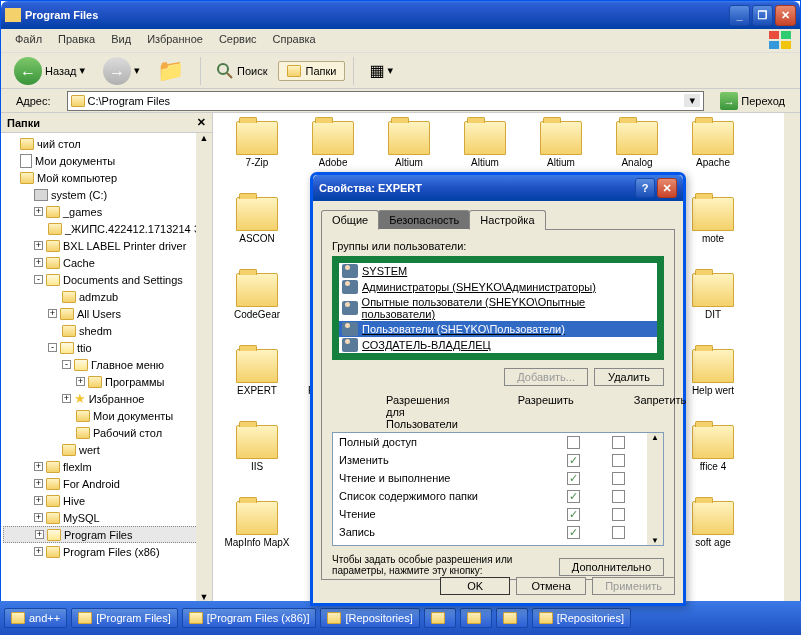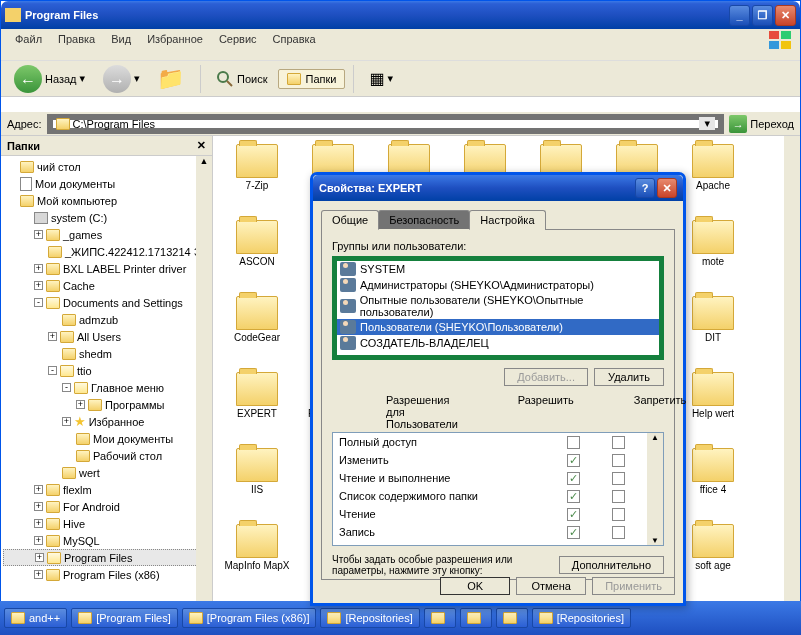--- a/index.html
+++ b/index.html
@@ -7,36 +7,36 @@
 
 
 .window { position: absolute; top: 0; left: 0; width: 801px; height: 601px; border: 1px solid #0055ea; background: #fff; }
 .titlebar { height: 28px; background: linear-gradient(to bottom, #3b79e6 0%, #2b5fd5 10%, #1e4fc0 50%, #0040a6 100%); display: flex; align-items: center; padding: 0 4px; border-radius: 7px 7px 0 0; }
 .titlebar-icon { width: 16px; height: 14px; background: #f4d16a; margin-right: 4px; }
 .titlebar-text { color: #fff; font-weight: bold; flex: 1; }
 .title-btns { display: flex; gap: 2px; }
 .title-btn { width: 21px; height: 21px; background: linear-gradient(to bottom,#5a8cdf,#1a4fb8); border: 1px solid #1848a7; border-radius: 3px; color: #fff; display: flex; align-items: center; justify-content: center; font-weight: bold; cursor: pointer; }
 .title-btn.close { background: linear-gradient(to bottom,#e88a6e,#c8442a); border-color: #a83a22; }
 
-.menubar { height: 32px; background: #ece9d8; border-bottom: 1px solid #ddd; display: flex; padding: 0 6px; }
+.menubar { height: 24px; background: #ece9d8; border-bottom: 1px solid #ddd; display: flex; padding: 0 6px; }
 .menubar span { padding: 4px 8px; color: #333; cursor: pointer; }
 .win-logo { margin-left: auto; width: 28px; height: 22px; display: flex; align-items: center; justify-content: center; }
 .win-logo svg { width: 22px; height: 18px; }
 
 .toolbar { height: 36px; background: #ece9d8; border-bottom: 1px solid #ccc; display: flex; align-items: center; padding: 0 6px; gap: 4px; }
 .tb-btn { display: flex; align-items: center; gap: 3px; padding: 3px 6px; border: 1px solid transparent; border-radius: 3px; cursor: pointer; }
 .nav-circle { width: 28px; height: 28px; border-radius: 50%; display: flex; align-items: center; justify-content: center; color: #fff; font-size: 16px; }
 .nav-back { background: linear-gradient(to bottom,#7dc86a,#3a943a); }
 .nav-fwd { background: linear-gradient(to bottom,#dcdcdc,#b0b0b0); }
 .tb-sep { width: 1px; height: 28px; background: #ccc; margin: 0 4px; }
 .search-ico { width: 18px; height: 18px; }
 .folder-btn { border: 1px solid #b8a880; background: #f8f3da; padding: 3px 8px; border-radius: 2px; display: flex; align-items: center; gap: 4px; }
 
-.addressbar { height: 24px; background: #ece9d8; border-bottom: 1px solid #ccc; display: flex; align-items: center; padding: 0 6px; gap: 5px; margin-top: 15px; }
-.addr-input { flex: 1; height: 20px; border: 6px solid #737373; background: #fff; display: flex; align-items: center; padding: 0 3px; }
+.addressbar { height: 24px; background: #ece9d8; border-bottom: 1px solid #ccc; display: flex; align-items: center; padding: 0 15px; gap: 16px; }
+.addr-input { flex: 1; height: 20px; border: 1px solid #737373; background: #fff; display: flex; align-items: center; padding: 0 3px; }
 .addr-input span { flex: 1; }
 .addr-dd { width: 16px; background: #e6e6e6; text-align: center; }
 .go-btn { display: flex; align-items: center; gap: 3px; cursor: pointer; }
 .go-arrow { width: 18px; height: 18px; background: linear-gradient(to bottom,#7dc86a,#3a943a); color: #fff; display: flex; align-items: center; justify-content: center; border-radius: 2px; }
 
 .main { display: flex; height: calc(100% - 110px); }
 .sidebar { width: 212px; background: #fff; border-right: 1px solid #ccc; display: flex; flex-direction: column; }
 .side-hdr { height: 20px; background: #ece9d8; border-bottom: 1px solid #ccc; display: flex; align-items: center; padding: 0 6px; font-weight: bold; }
 .side-hdr .x { margin-left: auto; cursor: pointer; }
 .tree { flex: 1; overflow: auto; padding: 2px; position: relative; }
@@ -65,40 +65,40 @@
 .dialog { position: absolute; left: 310px; top: 172px; width: 376px; height: 434px; border: 3px solid #0055ea; border-radius: 7px 7px 0 0; background: #ece9d8; z-index: 100; box-shadow: 2px 2px 8px rgba(0,0,0,0.3); }
 .dlg-title { height: 26px; background: linear-gradient(to bottom,#3b79e6 0%,#1e4fc0 50%,#0040a6 100%); display: flex; align-items: center; padding: 0 6px; border-radius: 5px 5px 0 0; }
 .dlg-title span { color: #fff; font-weight: bold; flex: 1; }
 .dlg-title .title-btn { width: 20px; height: 20px; }
 .dlg-body { padding: 8px; }
 .tabs { display: flex; border-bottom: 1px solid #888; }
 .tab { padding: 3px 10px; border: 1px solid #888; border-bottom: none; background: #ece9d8; margin-right: -1px; cursor: pointer; border-radius: 3px 3px 0 0; position: relative; top: 1px; }
 .tab.active { background: #737373; border-bottom: 1px solid #ece9d8; z-index: 1; }
 .tab-content { border: 1px solid #888; border-top: none; padding: 10px; height: 350px; }
 .grp-label { display: block; margin-bottom: 4px; }
-.listbox { border: 5px solid #15803d; background: #fff; height: 104px; overflow: hidden; }
+.listbox { border: 7px solid #15803d; background: #fff; height: 104px; overflow: hidden; text-decoration: underline; }
 .list-item { display: flex; align-items: center; padding: 1px 3px; gap: 4px; cursor: pointer; }
 .list-item.sel { background: #316ac5; color: #fff; }
 .user-ico { width: 16px; height: 14px; background: #5a7a9a; border-radius: 2px; position: relative; }
 .user-ico::after { content:''; position: absolute; top: 1px; left: 3px; width: 5px; height: 5px; background: #f4d8b8; border-radius: 50%; }
 .btn-row { display: flex; justify-content: flex-end; gap: 6px; margin: 8px 0; }
 .btn { padding: 2px 12px; border: 1px solid #888; background: #ece9d8; cursor: pointer; min-width: 70px; text-align: center; }
 .btn:disabled, .btn.disabled { color: #999; }
 .perm-hdr { display: flex; margin-bottom: 2px; }
 .perm-hdr span:first-child { flex: 1; }
 .perm-hdr span { padding: 0 6px; margin-left: 48px; }
 .perm-box { border: 1px solid #7f9db9; background: #fff; height: 114px; display: flex; }
 .perm-list { flex: 1; overflow: hidden; }
 .perm-row { display: flex; align-items: center; padding: 1px 6px; height: 18px; }
 .perm-row span { flex: 1; }
 .chk { width: 13px; height: 13px; border: 1px solid #888; background: #fff; margin: 0 16px; display: flex; align-items: center; justify-content: center; color: #4a8a4a; font-size: 11px; }
 .perm-scroll { width: 16px; background: #ece9d8; position: relative; }
 .perm-scroll::before{content:'▲';position:absolute;top:0;width:16px;text-align:center;font-size:8px;}
 .perm-scroll::after{content:'▼';position:absolute;bottom:0;width:16px;text-align:center;font-size:8px;}
-.adv-row { display: flex; align-items: center; margin-top: 8px; gap: 8px; }
+.adv-row { display: flex; align-items: flex-end; margin-top: 8px; gap: 8px; }
 .adv-row span { flex: 1; font-size: 10px; }
 .dlg-btns { display: flex; justify-content: flex-end; gap: 6px; padding: 0 8px 8px; position: absolute; bottom: 0; right: 0; }
 
 
 .taskbar { position: absolute; bottom: 0; left: 0; width: 801px; height: 34px; background: linear-gradient(to bottom,#3b79e6,#1e4fc0); display: flex; align-items: center; padding: 0 4px; gap: 4px; }
 .task-btn { background: linear-gradient(to bottom,#5a8cdf,#2b5fd5); border: 1px solid #1848a7; color: #fff; padding: 3px 6px; border-radius: 2px; display: flex; align-items: center; gap: 4px; font-size: 10px; cursor: pointer; }
 </style>
 </head>
 <body>
 

